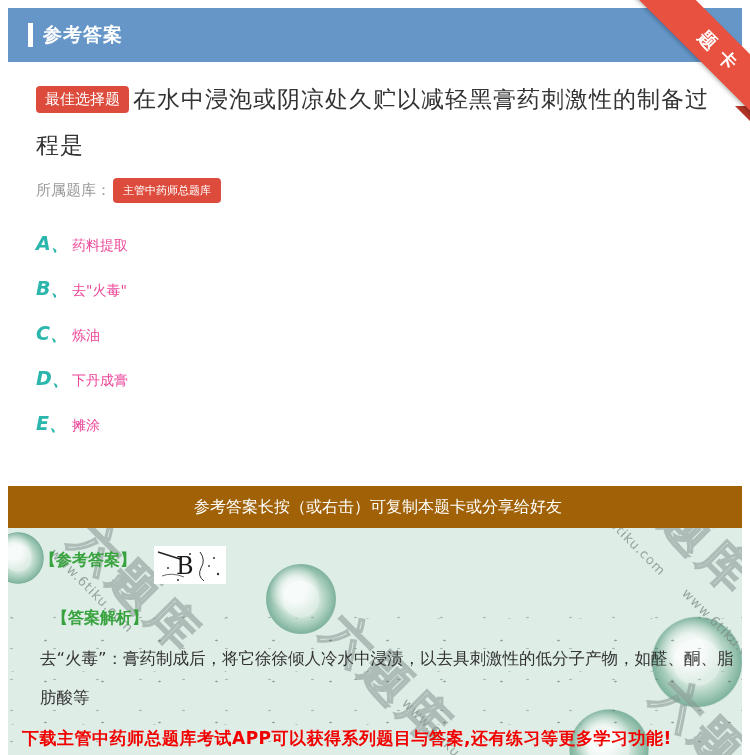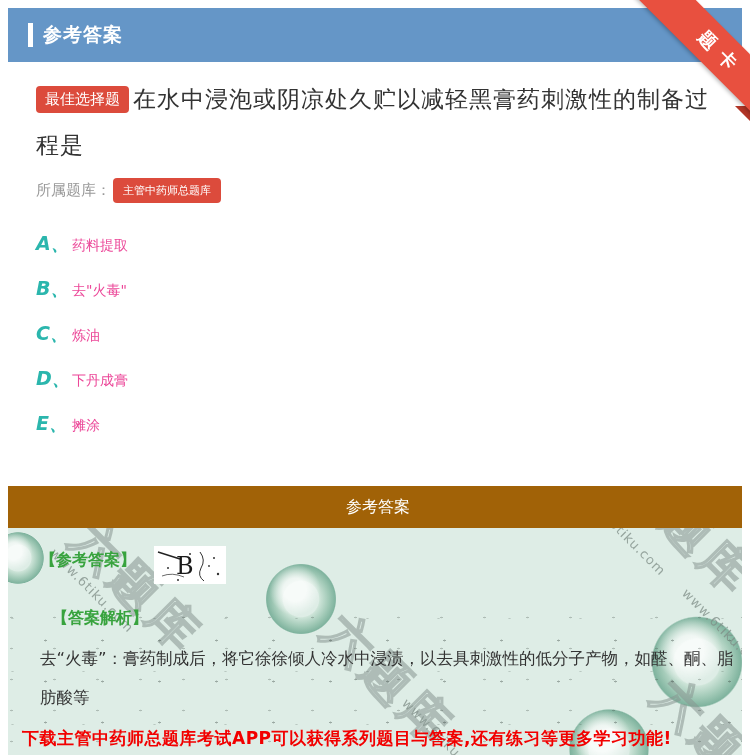--- a/index.html
+++ b/index.html
@@ -156,20 +156,21 @@
       </div>
       <div class="opt-row">
         <span class="opt-letter">E、</span>
         <span class="opt-text">摊涂</span>
       </div>
     </div>
     <div class="opts-gap"></div>
 
     <div class="ansbar">
       <span class="ansbar-left">参考答案</span>
+      <span class="ansbar-right">长按（或右击）可复制本题卡或分享给好友</span>
     </div>
 
     <div class="mint">
 
       <div class="swirl" style="left:-18px; top:2px; width:56px; height:56px;"></div>
       <div class="swirl" style="left:255px; top:33px; width:76px; height:76px;"></div>
       <div class="swirl" style="left:640px; top:85px; width:98px; height:98px;"></div>
       <div class="swirl" style="left:558px; top:178px; width:86px; height:86px;"></div>
 
       <div class="wm-url" style="left:28px; top:55px;">www.6tiku.com</div>

